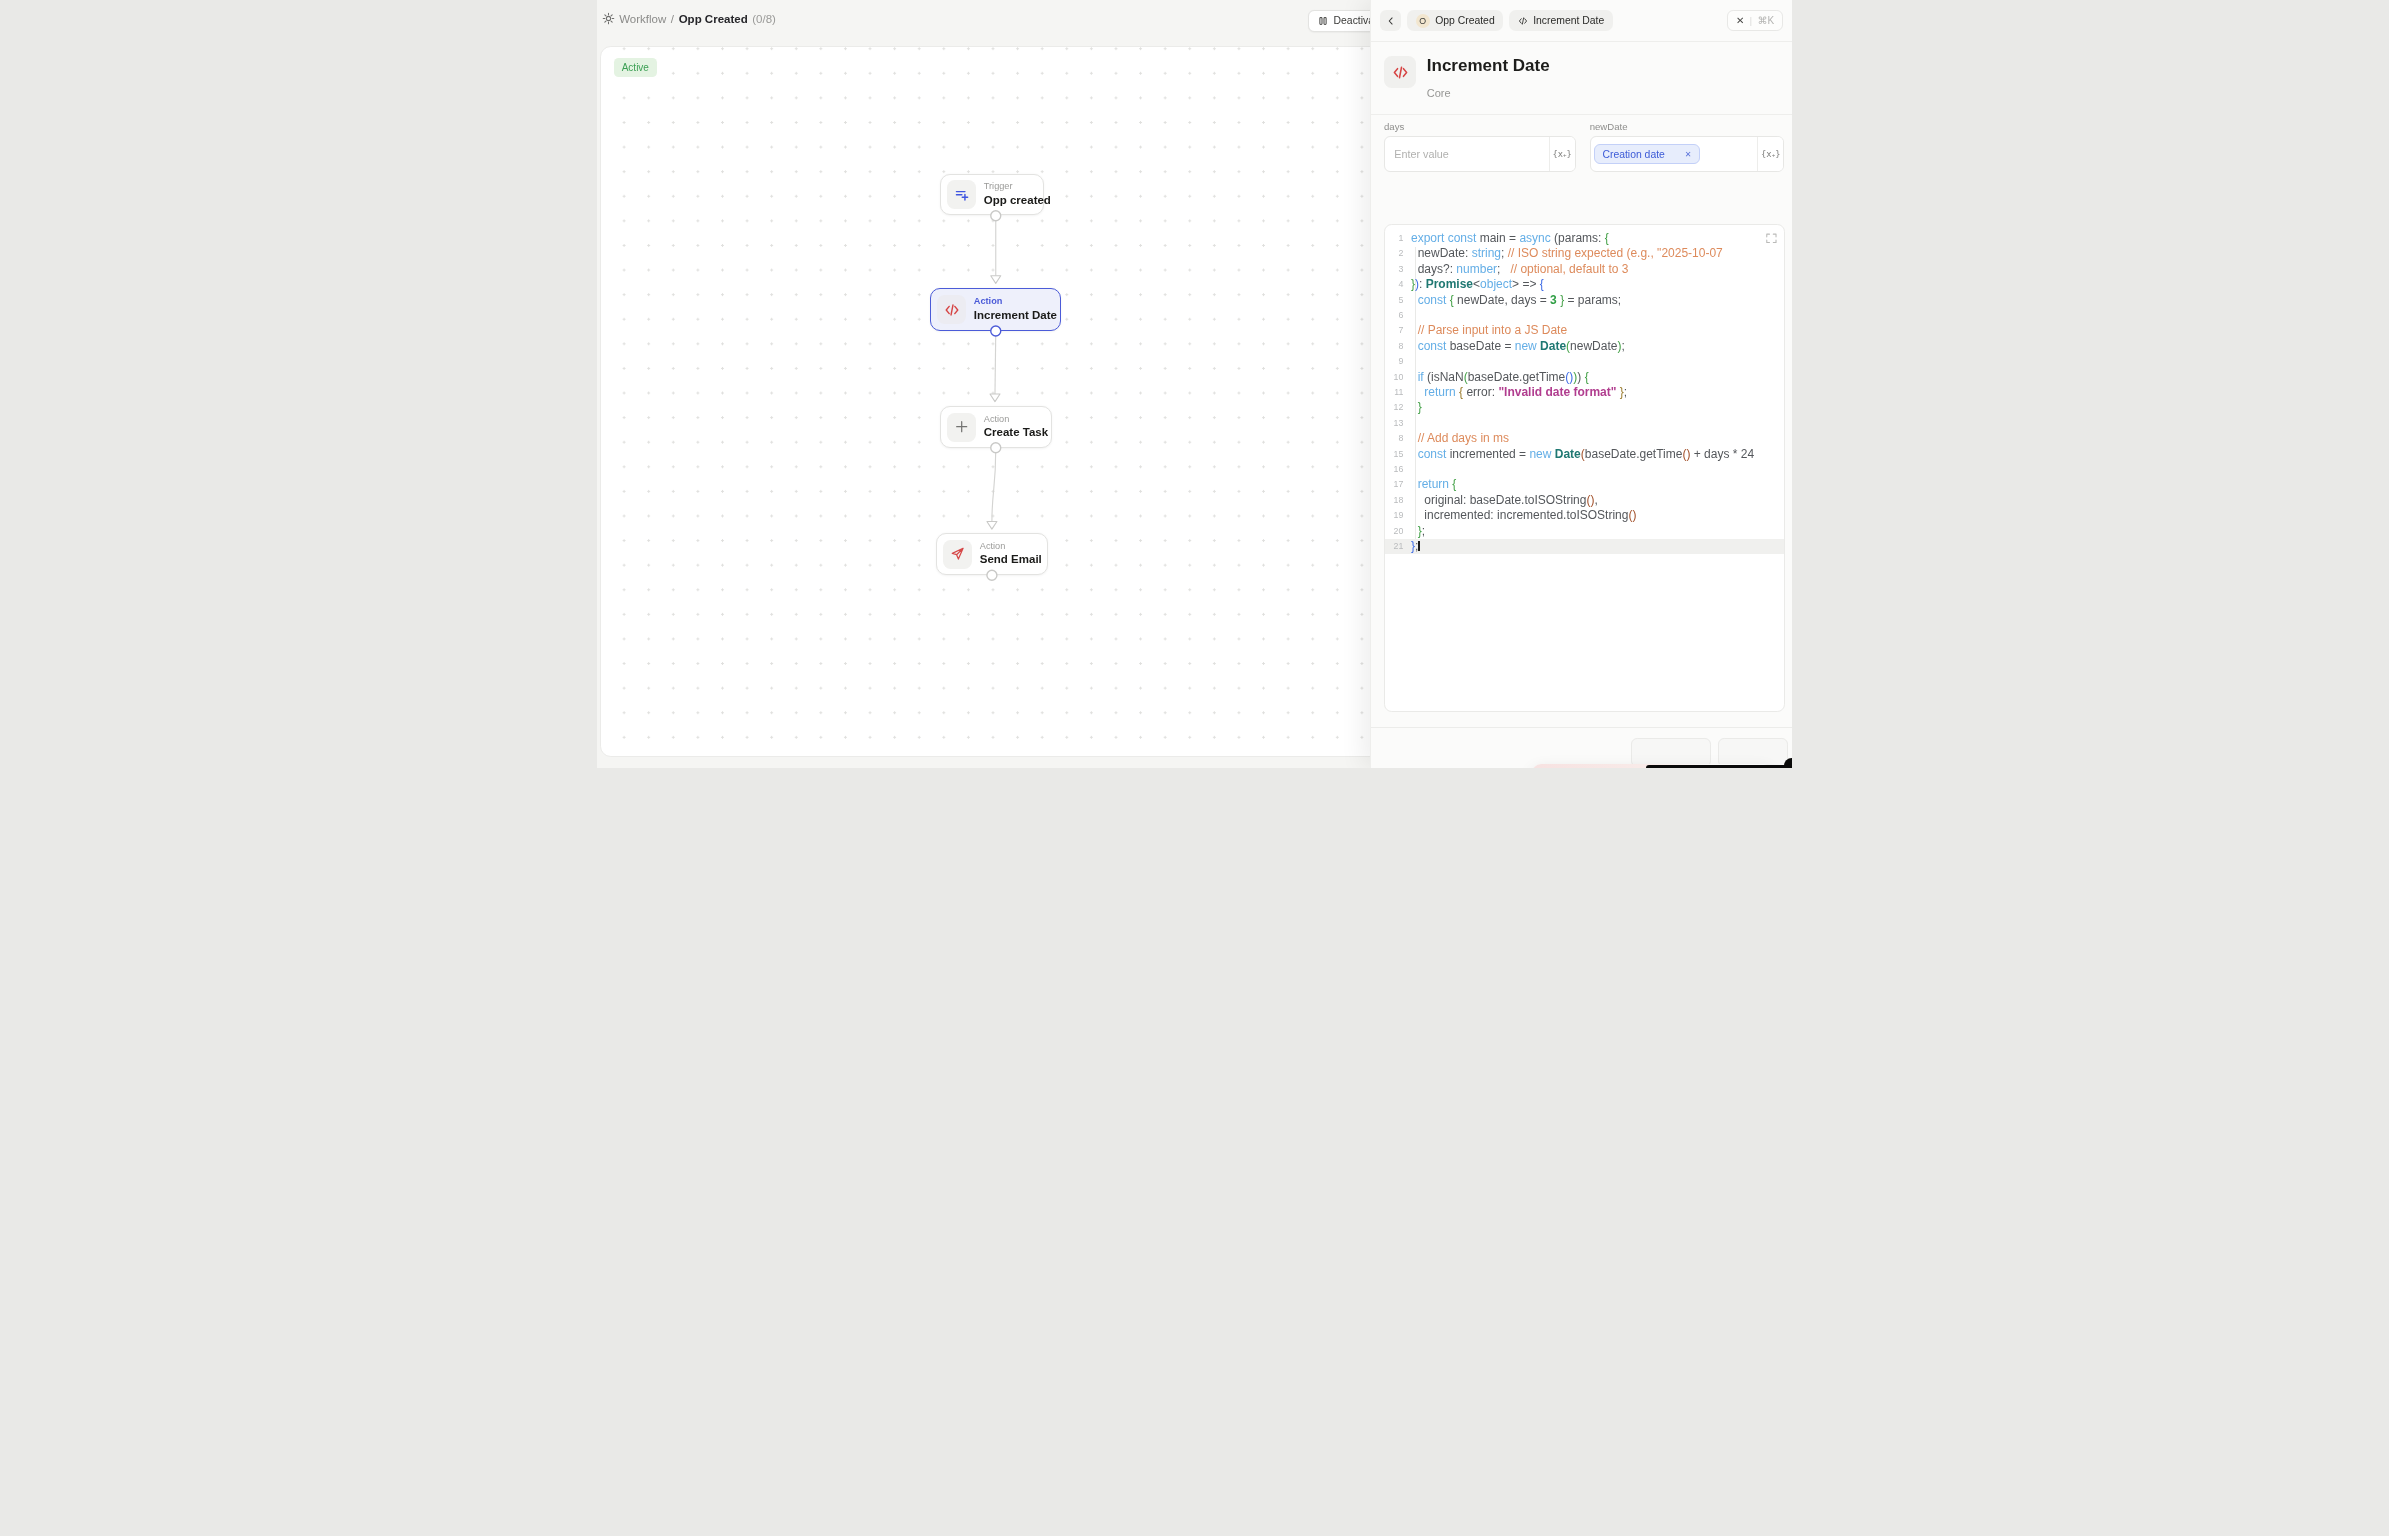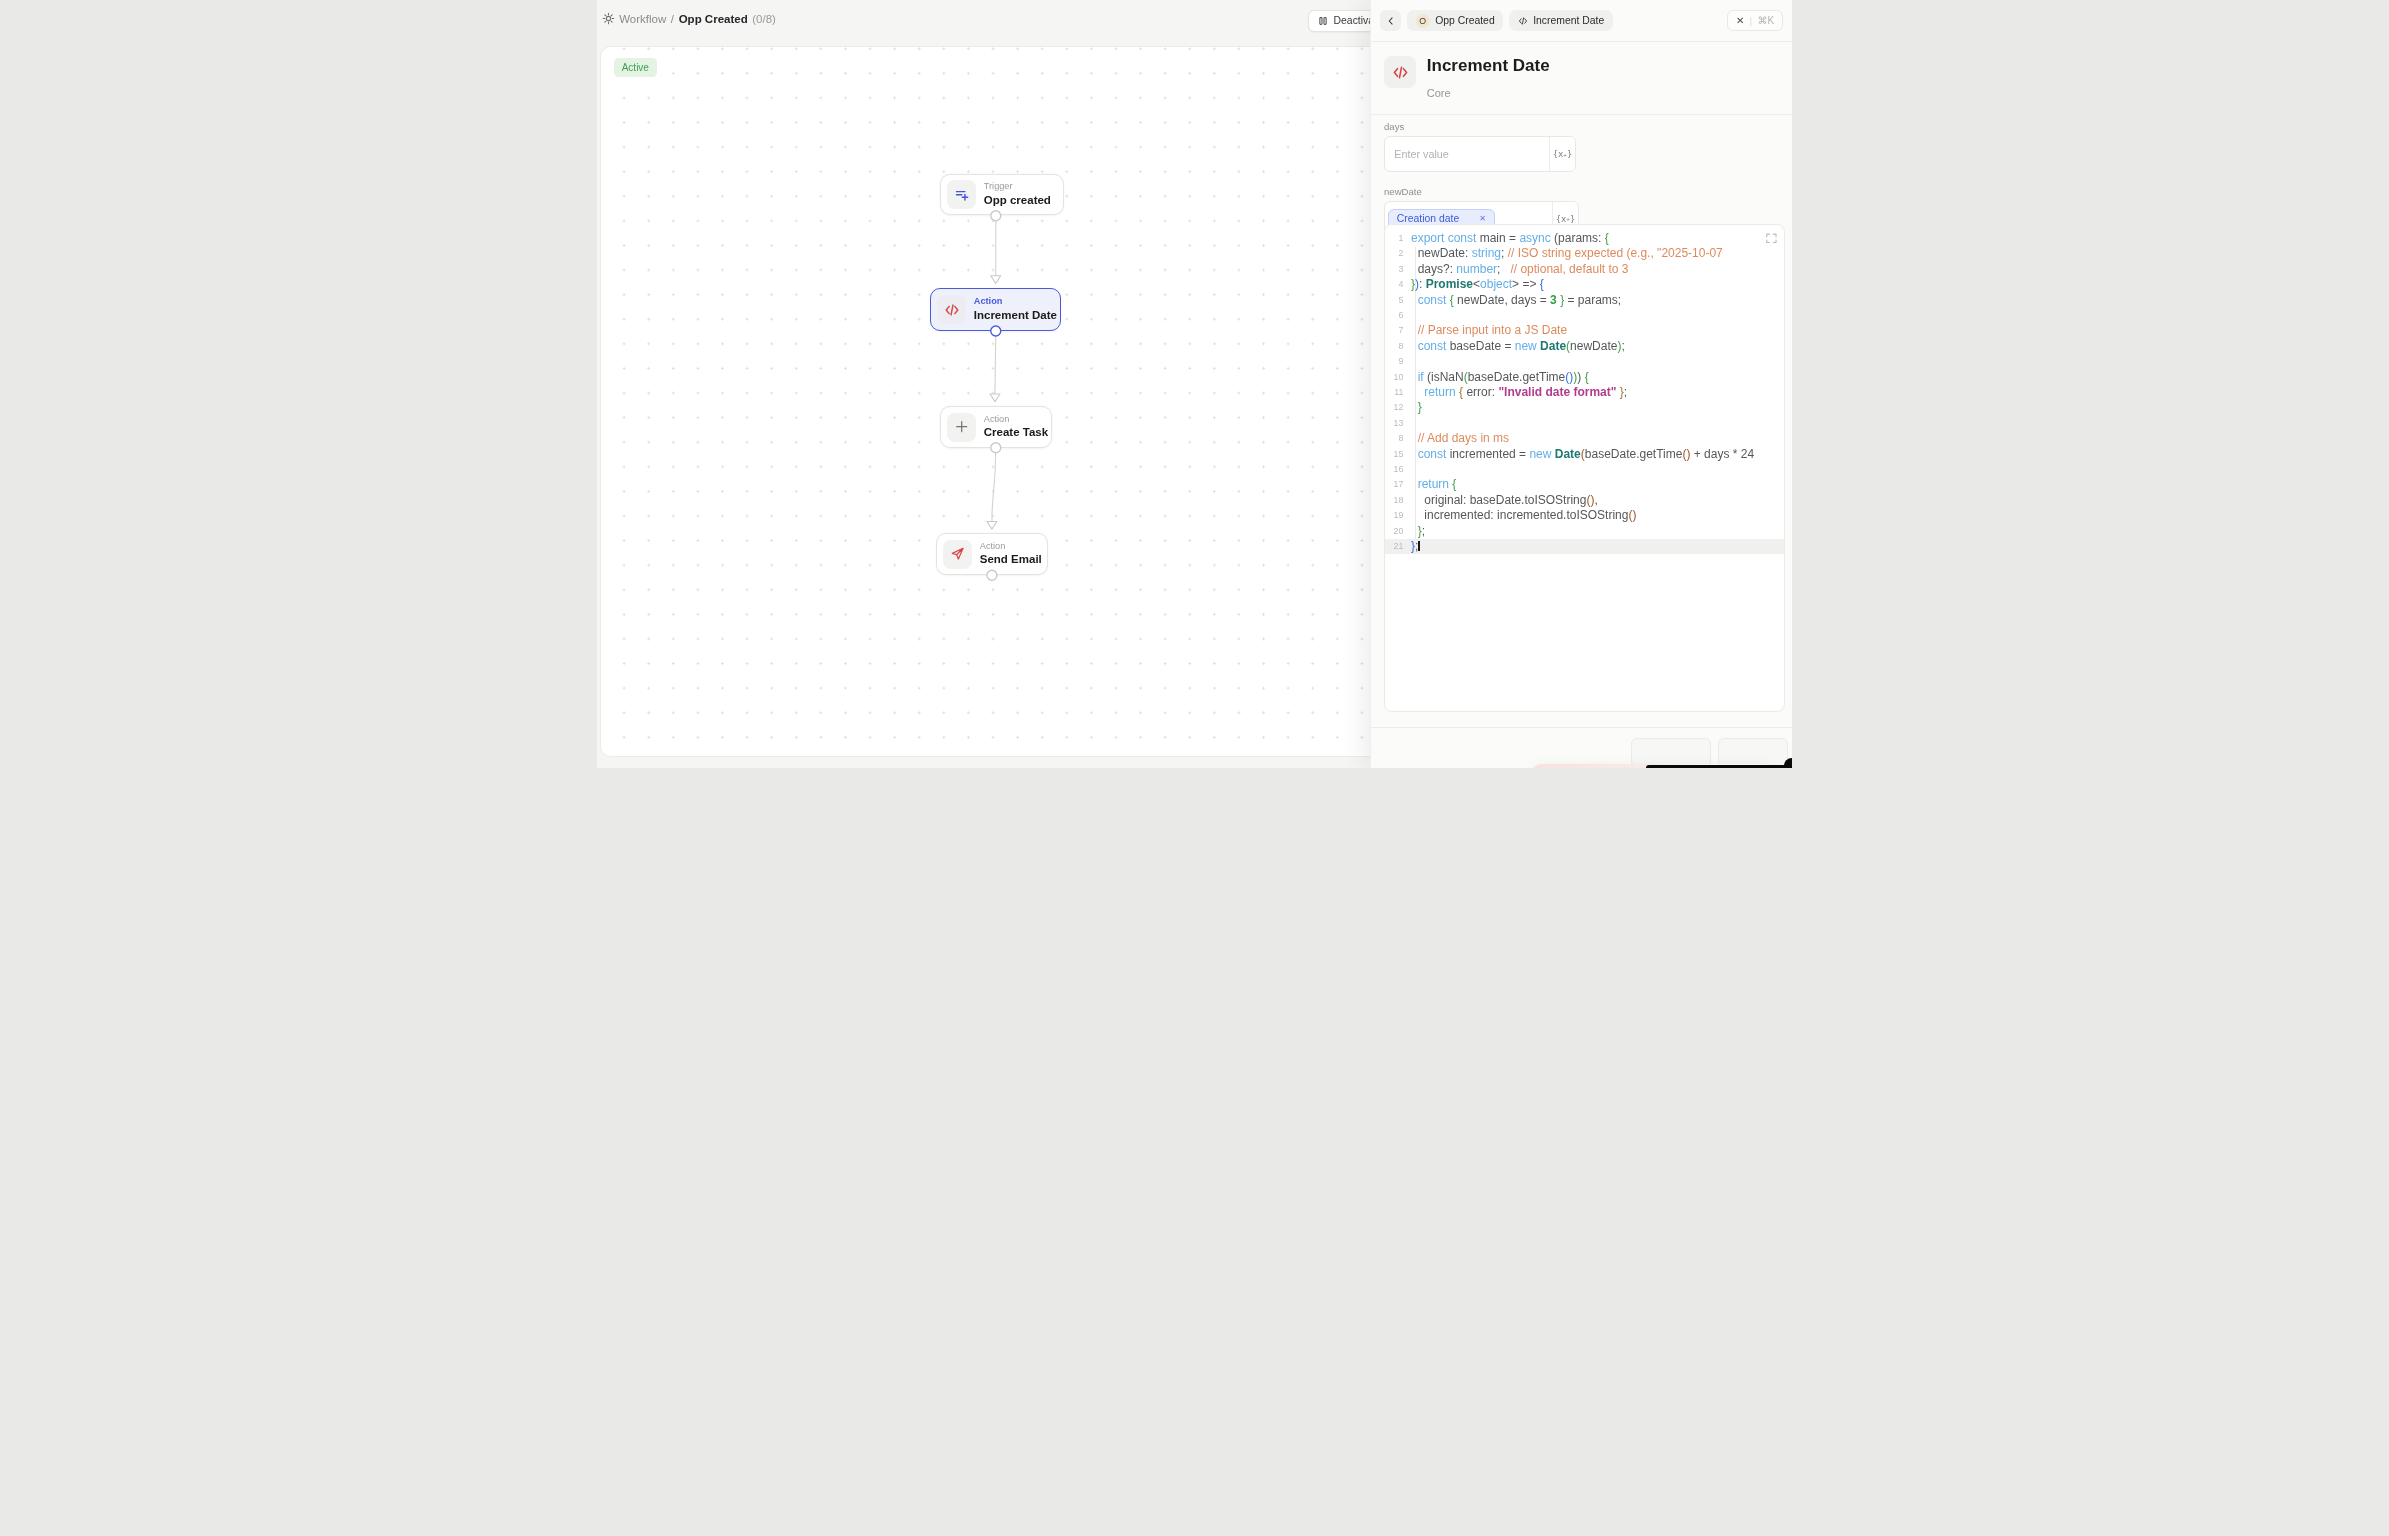--- a/index.html
+++ b/index.html
@@ -24,21 +24,21 @@
     background:#e4f3e2;border-radius:4.6px;font-size:10px;color:#3ca054;z-index:2;}
 
   .node{position:absolute;display:flex;align-items:center;gap:7.7px;background:#fff;border:0.8px solid #e3e3e1;
     border-radius:10px;padding:0 7.7px 0 6.1px;box-shadow:0 0.8px 2.3px rgba(0,0,0,.05);z-index:2;}
   .node .nicon{width:29px;height:29px;border-radius:7.7px;background:#f2f2f0;display:flex;align-items:center;justify-content:center;flex:0 0 auto;}
   .node .nkind{font-size:9.2px;color:#9b9b99;line-height:11.5px;}
   .node .ntitle{font-size:11.5px;color:#1b1b19;font-weight:600;line-height:14.6px;white-space:nowrap;}
   .node.selected{border:1.5px solid #4b5bd8;background:#eef0fb;}
   .node.selected .nicon{background:#ececf2;}
   .node.selected .nkind{color:#4b5bd8;font-weight:600;}
-  .n1{left:343px;top:174px;width:124px;height:41px;}
+  .n1{left:343px;top:174px;width:104px;height:41px;}
   .n2{left:333px;top:288px;width:131px;height:43px;}
   .n3{left:343px;top:406px;width:112px;height:42px;}
   .n4{left:339px;top:533px;width:112px;height:42px;}
   .wires{position:absolute;left:0;top:0;width:776px;height:768px;z-index:3;pointer-events:none;}
 
   
   .panel{position:absolute;left:773px;top:0;width:422px;height:768px;background:#fbfbfa;z-index:10;
     box-shadow:-7.7px 0 23px rgba(0,0,0,.07);border-left:0.8px solid #eeeeec;}
   .p-header{height:42px;display:flex;align-items:center;gap:6.1px;padding:0 9.2px;border-bottom:0.8px solid #eeeeec;}
   .icon-btn{width:21px;height:21px;border-radius:6.1px;background:#f0f0ee;display:flex;align-items:center;justify-content:center;}
@@ -56,21 +56,21 @@
   .tab.active{color:#252523;font-weight:600;}
   .tab.active:after{content:"";position:absolute;left:-1.5px;right:-1.5px;bottom:-0.8px;height:1.9px;background:#3a3a38;}
   .tab.inactive{color:#6f6f6d;}
 
   .p-title{display:flex;align-items:flex-start;gap:10.8px;padding:14px 13px 0 13px;}
   .t-icon{width:32px;height:32px;border-radius:7.7px;background:#f0f0ee;display:flex;align-items:center;justify-content:center;}
   .t-text .t-main{font-size:17px;font-weight:700;color:#1d1d1b;line-height:20px;}
   .t-text .t-sub{font-size:11px;color:#969694;margin-top:10.8px;}
   .p-title-wrap{border-bottom:0.8px solid #eeeeec;padding-bottom:15.4px;}
 
-  .fields{display:flex;gap:14px;padding:6.1px 7.7px 0 13px;flex-direction:column;}
+  .fields{display:flex;gap:14px;padding:6.1px 7.7px 0 13px;}
   .field{width:192px;}
   .field.wide{width:195px;}
   .f-label{font-size:9.6px;color:#8e8e8c;margin-bottom:3.8px;}
   .f-box{height:36px;background:#fff;border:0.8px solid #e7e7e5;border-radius:6.1px;display:flex;align-items:stretch;overflow:hidden;}
   .f-box input{flex:1;border:0;outline:0;background:transparent;padding:0 9.2px;font-size:10.8px;color:#3a3a38;min-width:0;}
   .f-box input::placeholder{color:#b1b1af;}
   .f-chipzone{flex:1;display:flex;align-items:center;padding:0 3.1px;min-width:0;}
   .var-chip{height:20px;display:flex;align-items:center;gap:20px;background:#e7edfc;border:0.8px solid #c3d0f8;
     border-radius:6px;padding:0 7.7px;font-size:10.4px;color:#3d5bd7;white-space:nowrap;}
   .var-chip .x{font-size:8px;color:#5c74da;}

